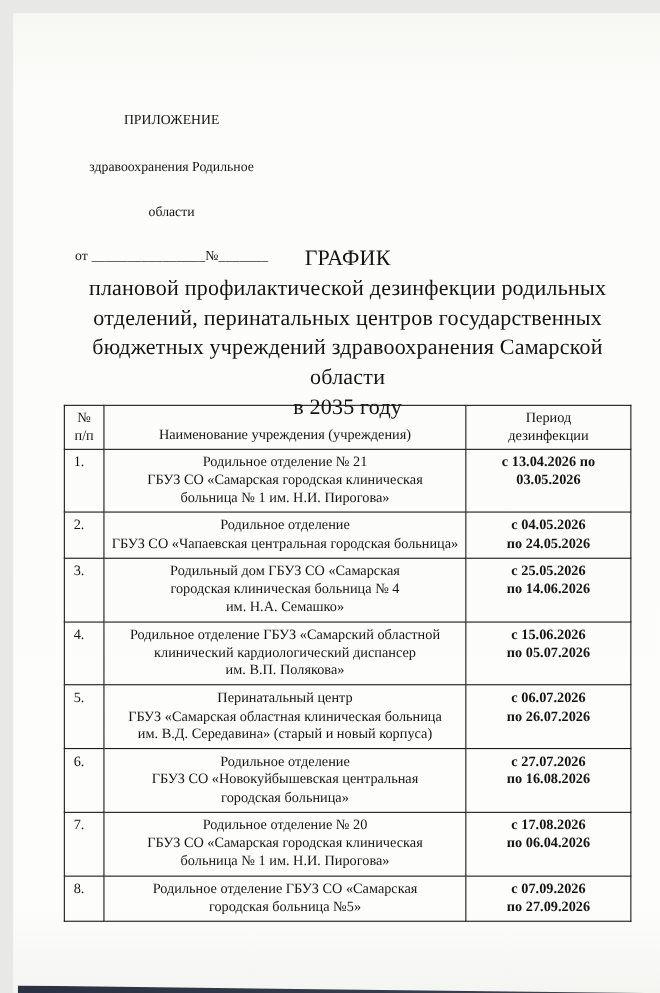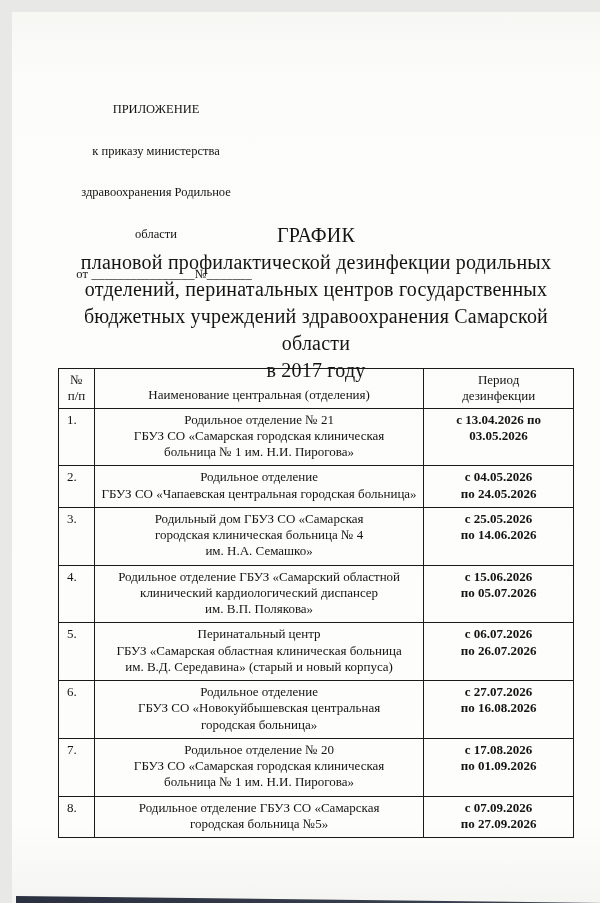--- a/index.html
+++ b/index.html
@@ -21,21 +21,21 @@
     position: absolute;
     left: 40px;
     top: 64px;
     width: 200px;
     font-size: 12.5px;
     line-height: 1.35;
     text-align: center;
     white-space: pre-line;
   }
   .appendix .from-line {
-    text-align: right;
+    text-align: center;
     margin-top: 2px;
     letter-spacing: 0.2px;
   }
   
   .doc-title {
     position: absolute;
     left: 30px;
     top: 206px;
     width: 540px;
     text-align: center;
@@ -79,39 +79,38 @@
     clip-path: polygon(0 25%, 100% 60%, 100% 100%, 0 100%);
   }
 </style>
 </head>
 <body>
 
 <div class="page">
 
   <div class="appendix">
     <div>ПРИЛОЖЕНИЕ</div>
-    <div>к приказу министерства</div>
     <div>здравоохранения Родильное</div>
     <div>области</div>
     <div class="from-line">от ________________№_______</div>
   </div>
 
   <div class="doc-title">ГРАФИК
 плановой профилактической дезинфекции родильных
 отделений, перинатальных центров государственных
 бюджетных учреждений здравоохранения Самарской
 области
-в 2017 году</div>
+в 2035 году</div>
 
   <table class="schedule">
     <thead>
       <tr>
         <th class="col-num">№
 п/п</th>
-        <th class="col-name">Наименование центральная (отделения)</th>
+        <th class="col-name">Наименование учреждения (учреждения)</th>
         <th class="col-period">Период
 дезинфекции</th>
       </tr>
     </thead>
     <tbody>
       <tr>
         <td class="cell-num">1.</td>
         <td class="cell-name">Родильное отделение № 21
 ГБУЗ СО «Самарская городская клиническая
 больница № 1 им. Н.И. Пирогова»</td>
@@ -156,21 +155,21 @@
 городская больница»</td>
         <td class="cell-period">с 27.07.2026
 по 16.08.2026</td>
       </tr>
       <tr>
         <td class="cell-num">7.</td>
         <td class="cell-name">Родильное отделение № 20
 ГБУЗ СО «Самарская городская клиническая
 больница № 1 им. Н.И. Пирогова»</td>
         <td class="cell-period">с 17.08.2026
-по 01.09.2026</td>
+по 06.04.2026</td>
       </tr>
       <tr>
         <td class="cell-num">8.</td>
         <td class="cell-name">Родильное отделение ГБУЗ СО «Самарская
 городская больница №5»</td>
         <td class="cell-period">с 07.09.2026
 по 27.09.2026</td>
       </tr>
     </tbody>
   </table>

